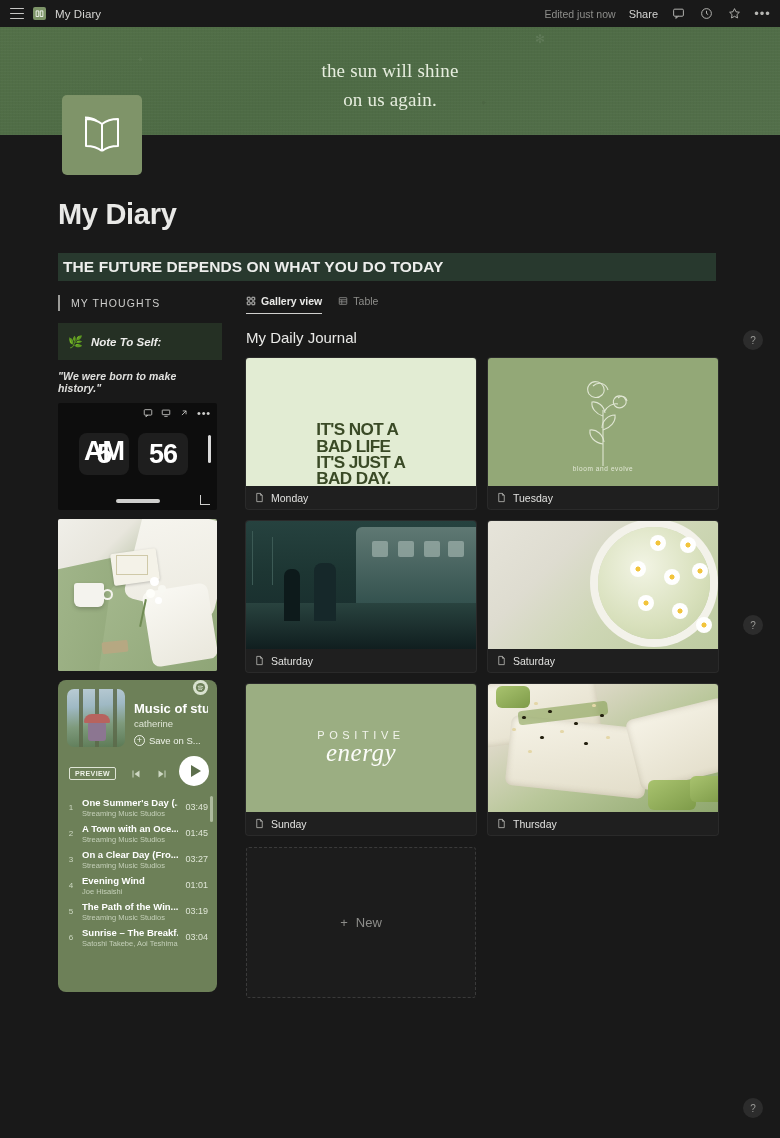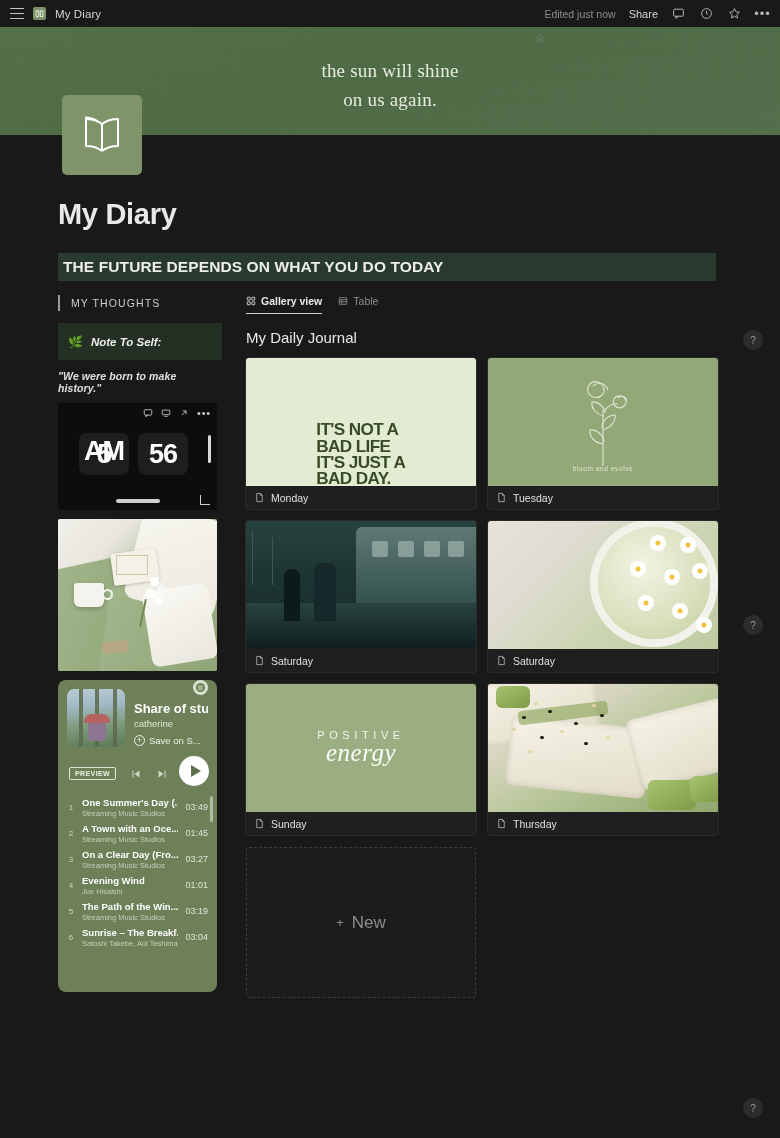--- a/index.html
+++ b/index.html
@@ -219,21 +219,21 @@
   .m-thu .roll { position:absolute; background: linear-gradient(165deg,#f6f3e7,#e2ddc9); border-radius: 7px; box-shadow: inset 0 0 6px rgba(120,110,80,.3); }
   .m-thu .av { position:absolute; background: linear-gradient(150deg,#a9c36f,#7e9b49); border-radius: 6px; }
   .m-thu .seed { position:absolute; width: 4px; height: 2.6px; background:#24210f; border-radius: 2px; }
   .m-thu .sesame { position:absolute; width: 4px; height: 2.6px; background:#e4d7a8; border-radius: 2px; }
 
   .card-new {
     border-radius: 3px; border: 1px dashed #3a3a3a; background:#1c1c1c;
     display:flex; align-items:center; justify-content:center; height: 151px; gap: 8px;
   }
   .card-new .plus { font-size: 13px; color:#8d8d8a; }
-  .card-new .lbl { font-size: 17px; color:#8d8d8a; }
+  .card-new .lbl { font-size: 13px; color:#8d8d8a; }
 
   
   .help {
     position: absolute; right: 17px; width: 20px; height: 20px; border-radius: 50%;
     background: #2c2c2c; display:flex; align-items:center; justify-content:center;
     font-size: 10px; color:#9a9a97; cursor:pointer;
   }
 </style>
 </head>
 <body>
@@ -376,21 +376,21 @@
             <div class="fig"></div>
               <div class="hat"></div>
           </div>
           <div class="sp-info">
             <div class="sp-logo">
               <svg viewBox="0 0 24 24" fill="none" stroke="#6d8058" stroke-width="2" stroke-linecap="round">
                 <circle cx="12" cy="12" r="10" fill="#6d8058" stroke="none"></circle>
                 <path d="M7 9.5c3.5-1 7.5-.6 10 .8M7.5 13c3-.8 6.2-.5 8.3.7M8 16c2.4-.6 4.8-.4 6.5.5" stroke="#d9e2cf"></path>
               </svg>
             </div>
-            <div class="sp-title">Share of stu</div>
+            <div class="sp-title">Music of stu</div>
             <div class="sp-artist">catherine</div>
             <div class="sp-save">
               <span class="plus">+</span>
               <span>Save on S...</span>
             </div>
           </div>
         </div>
 
         <div class="sp-controls">
           <span class="sp-preview">PREVIEW</span>

